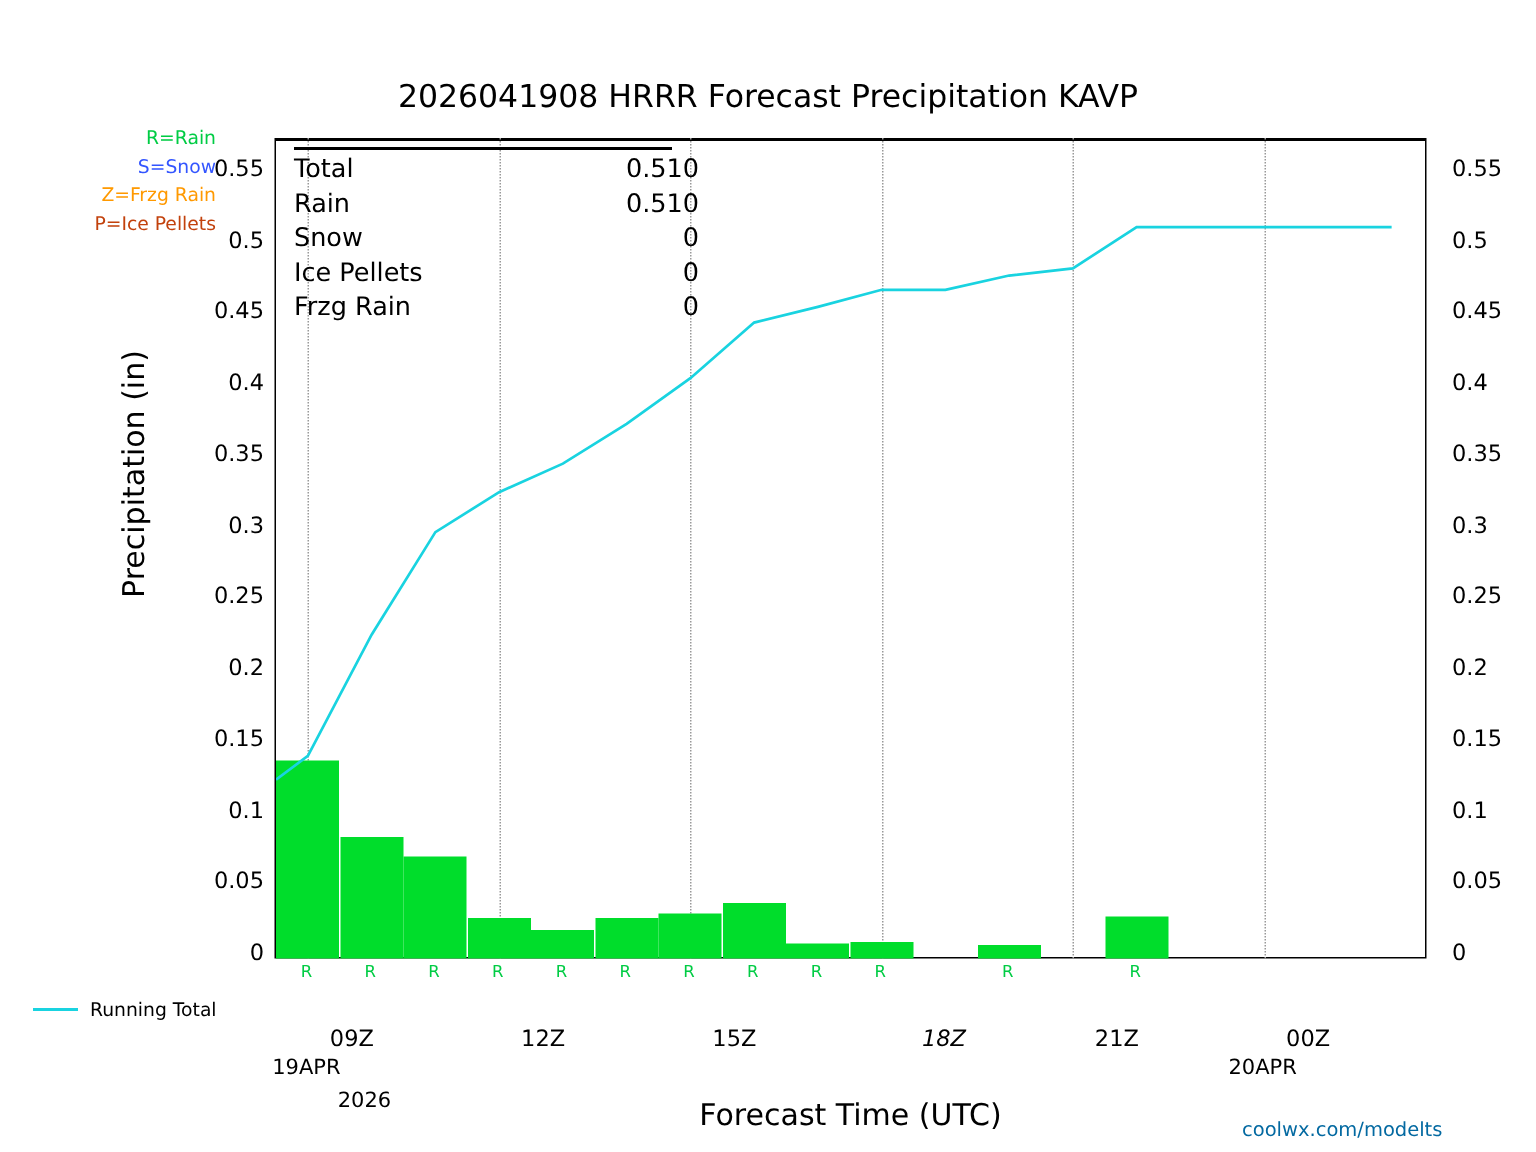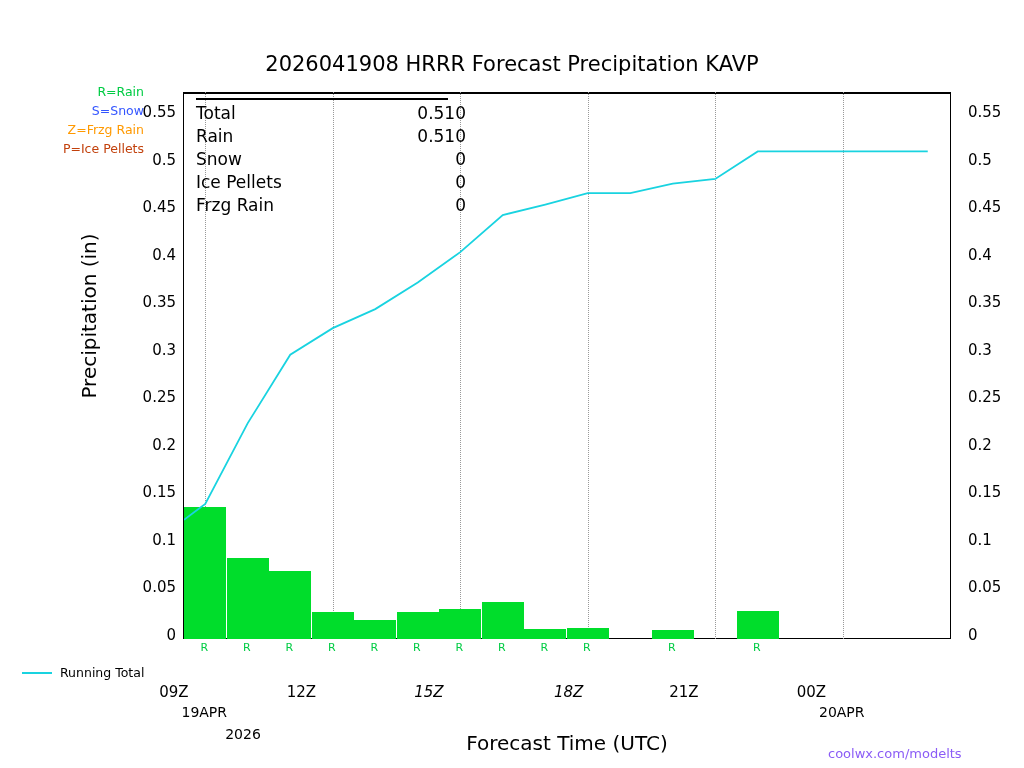--- a/index.html
+++ b/index.html
@@ -19,36 +19,36 @@
   #plot .baseline{position:absolute;left:0;bottom:0;width:100%;height:1.5px;background:#000;}
   .vgrid{position:absolute;top:0;bottom:0;width:0;border-left:1px dotted #999;}
   .ylabel-left,.ylabel-right{font-size:15px;color:#000;font-family:"DejaVu Sans",sans-serif;}
   .ylabel-left{text-align:right;}
   .ylabel-right{text-align:left;}
   .tick-left{position:absolute;width:46px;}
   .tick-right{position:absolute;width:60px;}
   #ytitle{left:-18px;top:236px;width:300px;transform:rotate(-90deg);transform-origin:left top;font-size:20px;text-align:center;color:#000;}
   #ytitle-wrap{position:absolute;left:95px;top:230px;}
   #xtitle{left:183px;top:731px;width:768px;text-align:center;font-size:20px;color:#000;}
-  .xtick{position:absolute;font-size:15px;color:#000;text-align:left;width:90px;}
+  .xtick{position:absolute;font-size:15px;color:#000;text-align:right;width:90px;}
   .xdate{position:absolute;font-size:14px;color:#000;text-align:center;width:90px;}
   .bar{position:absolute;bottom:0;background:#00dd2b;}
   .rlabel{position:absolute;font-size:11px;color:#00cc44;text-align:center;width:20px;}
   #totbox{position:absolute;left:196px;top:96px;width:420px;}
   #totbox .hdr{font-size:17px;color:#000;padding-left:14px;}
   #totbox .hr{height:1.5px;background:#000;width:252px;margin:2px 0 2px 0;}
   .totrow{font-size:17px;color:#000;height:23px;line-height:23px;position:relative;}
   .totrow .lbl{position:absolute;left:0;}
   .totrow .val{position:absolute;left:160px;width:110px;text-align:right;}
   #botlegend{position:absolute;left:14px;top:665px;width:170px;font-size:12.5px;color:#000;}
   #botlegend .row{position:relative;height:38px;}
   #botlegend .lab{position:absolute;left:46px;top:0px;}
   .swatch-line{position:absolute;left:8px;top:7px;width:30px;height:2px;background:#19d3e0;}
   .swatch-block{position:absolute;left:22px;top:0px;width:9px;height:18px;background:#000;}
-  #credit{position:absolute;left:828px;top:746px;font-size:13px;color:#8b5cf6;}
+  #credit{position:absolute;left:828px;top:746px;font-size:13px;color:#0369a1;}
   svg{display:block;}
 </style>
 </head>
 <body>
 
 <div class="abs" id="title">2026041908 HRRR Forecast Precipitation KAVP</div>
 
 <div class="abs" id="keybox">
   <div class="legend-key k-rain">R=Rain</div>
   <div class="legend-key k-snow">S=Snow</div>
@@ -132,21 +132,21 @@
     <div class="rlabel" style="left: 351.25px; top: 0px;">R</div>
     <div class="rlabel" style="left: 393.75px; top: 0px;">R</div>
     <div class="rlabel" style="left: 478.75px; top: 0px;">R</div>
     <div class="rlabel" style="left: 563.75px; top: 0px;">R</div>
   </div>
 
 <div class="abs" id="xticks" style="left:183px;top:683px;width:768px;height:50px;">
     <div class="xtick" style="left: -23.75px; top: 0px;">09Z</div>
     <div class="xdate" style="left: -23.75px; top: 21px;">19APR</div>
     <div class="xtick" style="left: 103.75px; top: 0px;">12Z</div>
-    <div class="xtick" style="left: 231.25px; top: 0px; font-style: italic;">15Z</div>
+    <div class="xtick" style="left: 231.25px; top: 0px;">15Z</div>
     <div class="xtick" style="left: 371px; top: 0px; font-style: italic;">18Z</div>
     <div class="xtick" style="left: 486.25px; top: 0px;">21Z</div>
     <div class="xtick" style="left: 613.75px; top: 0px;">00Z</div>
     <div class="xdate" style="left: 613.75px; top: 21px;">20APR</div>
   </div>
 <div class="abs" id="xyear" style="left:183px;top:726px;width:120px;text-align:center;font-size:14px;">2026</div>
 
 <div class="abs" id="xtitle">Forecast Time (UTC)</div>
 
 <div id="totbox">

